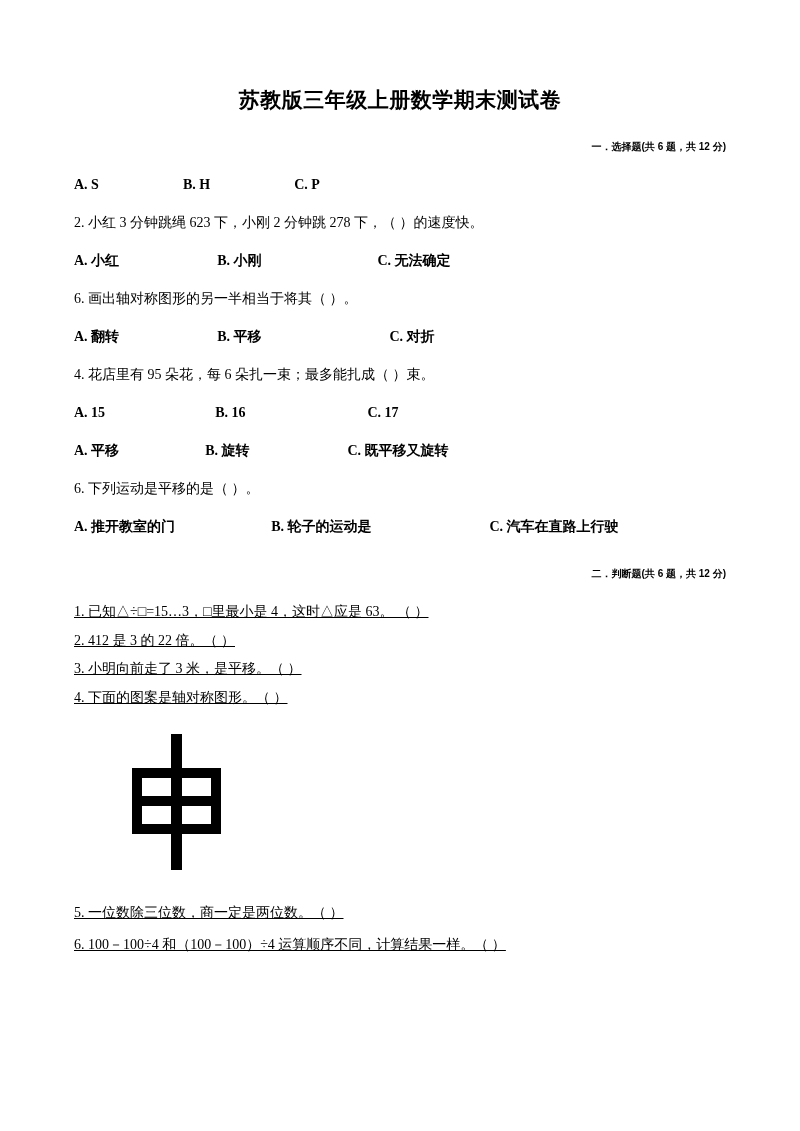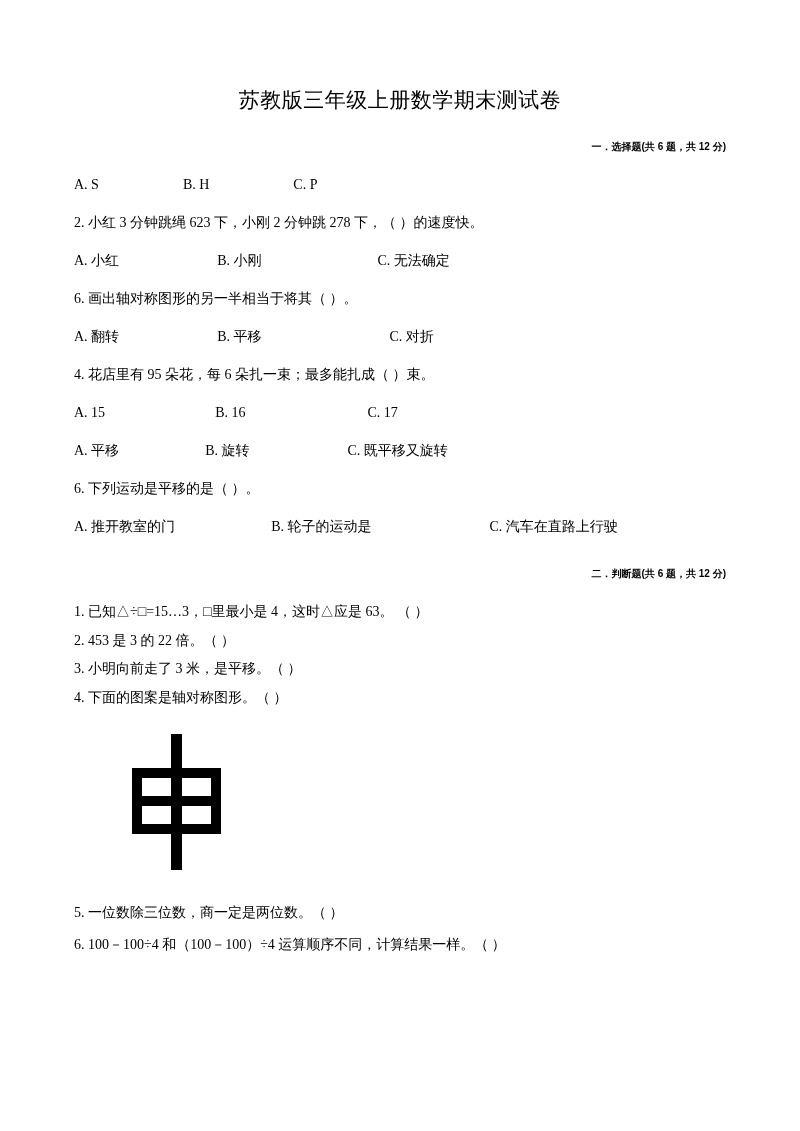--- a/index.html
+++ b/index.html
@@ -16,21 +16,21 @@
   }
   .page {
     width: 800px;
     height: 1131px;
     box-sizing: border-box;
     padding: 86px 74px 40px 74px;
     position: relative;
   }
   .doc-title {
     font-family: "Liberation Sans", sans-serif;
-    font-weight: normal;
+    font-weight: bold;
     font-size: 21px;
     text-align: center;
     letter-spacing: 0.5px;
     margin: 0 0 26px 0;
   }
   .section-head {
     font-family: "Liberation Sans", sans-serif;
     font-weight: bold;
     font-size: 10px;
     margin: 0 0 20px 0;
@@ -44,25 +44,27 @@
   .opts {
     font-size: 14px;
     line-height: 1.5;
     margin: 0 0 17px 0;
     display: block;
     position: relative;
     white-space: pre;
   }
   .opt {
     display: inline-block;
+    font-weight: bold;
   }
   .tf {
     font-size: 14px;
     line-height: 1.62;
     margin: 0 0 6px 0;
+    text-decoration: underline;
   }
   .tf-block {
     margin-top: 2px;
   }
   .section2 {
     margin-top: 30px;
   }
   .figure {
     margin: 22px 0 30px 38px;
     height: 140px;
@@ -103,21 +105,21 @@
 
     <div class="q">6. 下列运动是平移的是（         ）。</div>
     <div class="opts"><span class="opt">A. 推开教室的门</span><span style="display:inline-block;width:96px"></span><span class="opt">B. 轮子的运动是</span><span style="display:inline-block;width:118px"></span><span class="opt">C. 汽车在直路上行驶</span></div>
   </div>
 
   <div class="section2">
     <div class="section-head">二．判断题(共 6 题，共 12 分)</div>
 
     <div class="tf-block">
       <div class="tf">1. 已知△÷□=15…3，□里最小是 4，这时△应是 63。    （           ）</div>
-      <div class="tf">2. 453 是 3 的 22 倍。（           ）</div>
+      <div class="tf">2. 412 是 3 的 22 倍。（           ）</div>
       <div class="tf">3. 小明向前走了 3 米，是平移。（           ）</div>
       <div class="tf">4. 下面的图案是轴对称图形。（           ）</div>
     </div>
 
     <div class="figure">
       <svg class="fig-svg" width="130" height="140" viewBox="0 0 130 140">
 
         <rect x="59" y="2" width="11" height="136" fill="#000"></rect>
 
         <rect x="20" y="36" width="89" height="10" fill="#000"></rect>

